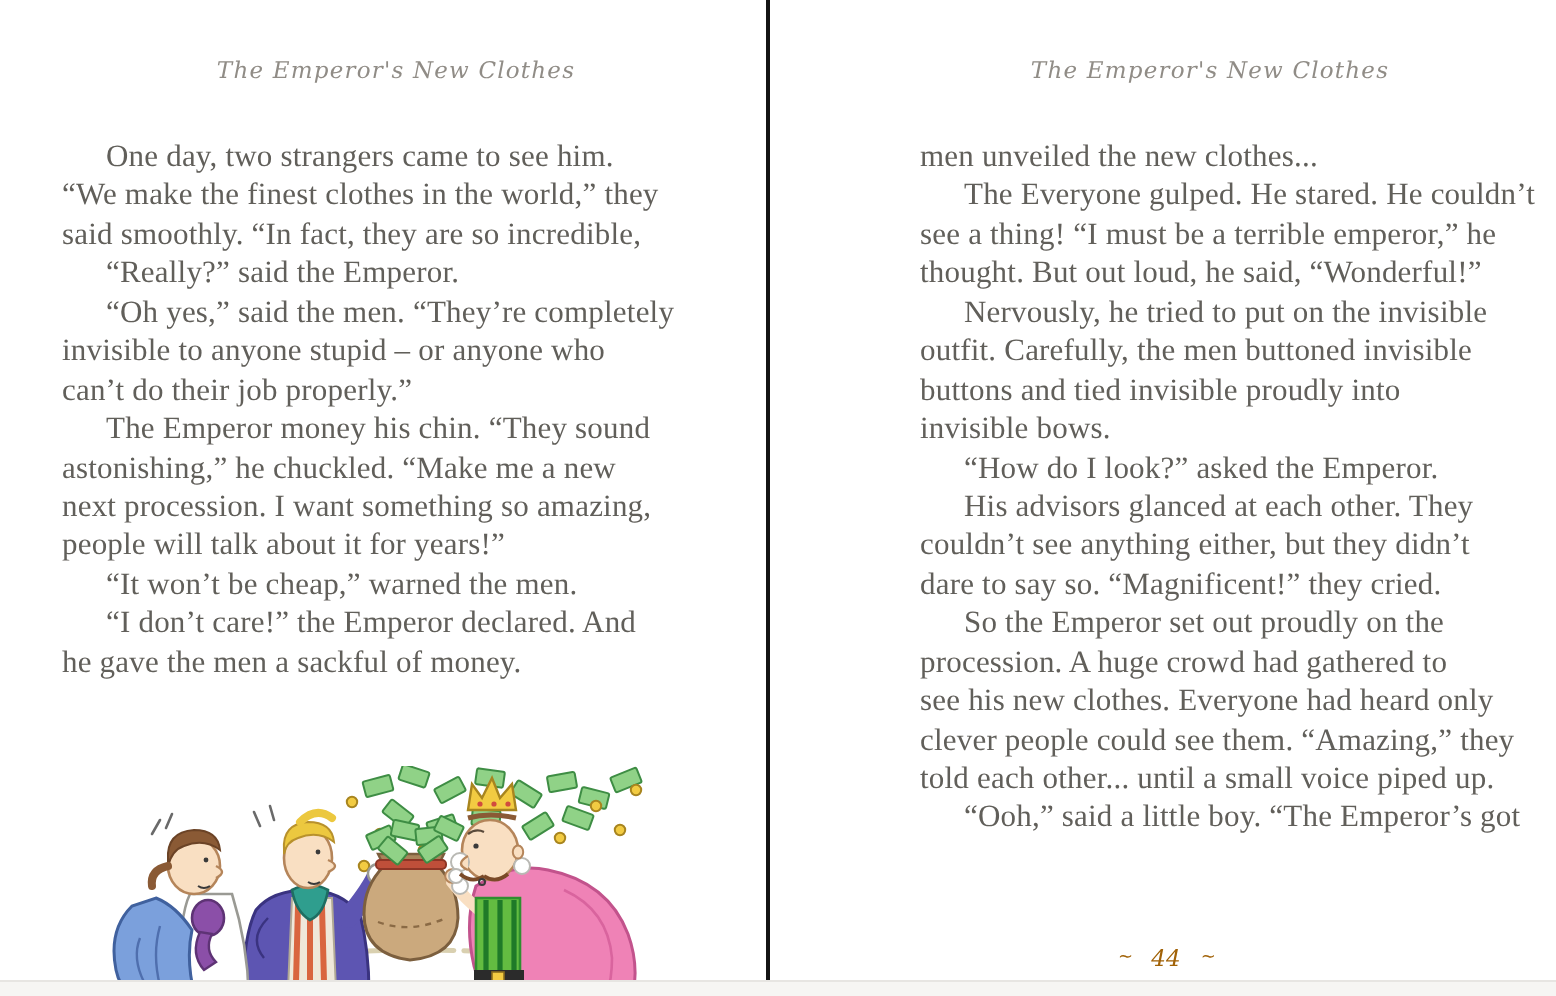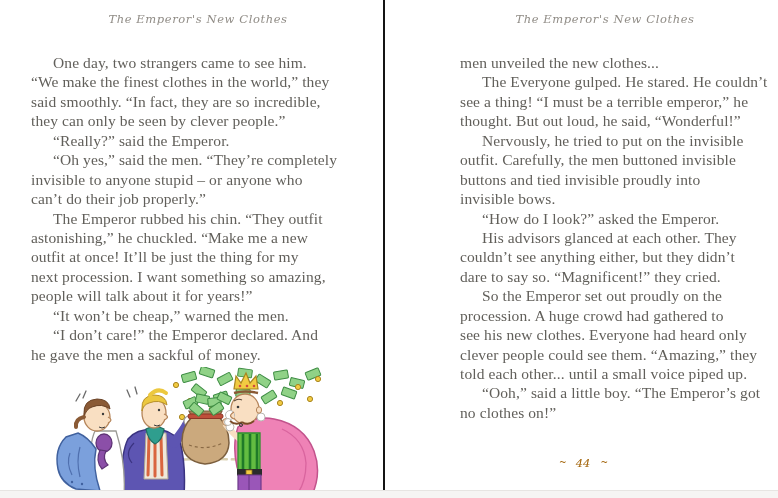--- a/index.html
+++ b/index.html
@@ -1,21 +1,21 @@
 <!DOCTYPE html>
 <html style="--page-bg: #ffffff; --body-text: #615f5a; --header-text: #908c86; --divider: #141414; --money-green: #90d287; --money-dark: #3e8d44; --coin-gold: #f2cb42; --sack-tan: #cba97d; --cape-pink: #ef82b6; --tunic-green: #63bc41; --pants-purple: #9a56b8; --coat-purple: #5d55b2; --coat-blue: #7ba0dc; --scarf-purple: #8b4fa8; --cravat-teal: #2f9e8e; --hair-blond: #ecc83f; --hair-brown: #8a5a35; --skin: #f9dfc2;"><head>
 <meta charset="utf-8">
 <style>
   html,body{margin:0;padding:0;background:#fff;}
   .spread{
     position:relative;width:778px;height:498px;overflow:hidden;
     background:var(--page-bg,#ffffff);
     font-family:"Liberation Serif", serif;
   }
-  .page{position:absolute;top:0;height:388px;}
+  .page{position:absolute;top:16px;height:388px;}
   .page.left{left:0;width:383px;}
   .page.right{left:385px;width:393px;}
   .running-header{
     position:absolute;top:12px;text-align:center;
     font-family:"DejaVu Serif", serif;font-style:italic;
     font-size:11.5px;letter-spacing:0.6px;
     color:var(--header-text,#908c86);
   }
   .page.left .running-header{left:31px;width:334px;}
   .page.right .running-header{left:75px;width:290px;}
@@ -49,28 +49,26 @@
 <body>
 
 <div class="spread">
 
   <section class="page left">
     <div class="running-header">The Emperor's New Clothes</div>
     <div class="body-text">
         <div class="line indent">One day, two strangers came to see him.</div>
         <div class="line">“We make the finest clothes in the world,” they</div>
         <div class="line">said smoothly. “In fact, they are so incredible,</div>
-        <div class="line">they can only be seen by clever people.”</div>
         <div class="line indent">“Really?” said the Emperor.</div>
         <div class="line indent">“Oh yes,” said the men. “They’re completely</div>
         <div class="line">invisible to anyone stupid – or anyone who</div>
         <div class="line">can’t do their job properly.”</div>
-        <div class="line indent">The Emperor rubbed his chin. “They outfit</div>
+        <div class="line indent">The Emperor money his chin. “They sound</div>
         <div class="line">astonishing,” he chuckled. “Make me a new</div>
-        <div class="line">outfit at once! It’ll be just the thing for my</div>
         <div class="line">next procession. I want something so amazing,</div>
         <div class="line">people will talk about it for years!”</div>
         <div class="line indent">“It won’t be cheap,” warned the men.</div>
         <div class="line indent">“I don’t care!” the Emperor declared. And</div>
         <div class="line">he gave the men a sackful of money.</div>
       </div>
 
     <svg class="illustration" viewBox="0 0 318 128" role="img" aria-label="Cartoon illustration: the Emperor in a crown, pink cape and green striped tunic hands over a brown sackful of money; two strangers look on while green banknotes and gold coins fly through the air.">
 
       <path d="M118 94 Q168 90 220 94" fill="none" stroke="#d9d0b0" stroke-width="2.5" stroke-dasharray="7 5" stroke-linecap="round"></path>
@@ -209,21 +207,20 @@
         <div class="line indent">“How do I look?” asked the Emperor.</div>
         <div class="line indent">His advisors glanced at each other. They</div>
         <div class="line">couldn’t see anything either, but they didn’t</div>
         <div class="line">dare to say so. “Magnificent!” they cried.</div>
         <div class="line indent">So the Emperor set out proudly on the</div>
         <div class="line">procession. A huge crowd had gathered to</div>
         <div class="line">see his new clothes. Everyone had heard only</div>
         <div class="line">clever people could see them. “Amazing,” they</div>
         <div class="line">told each other... until a small voice piped up.</div>
         <div class="line indent">“Ooh,” said a little boy. “The Emperor’s got</div>
-        <div class="line">no clothes on!”</div>
       </div>
     <div class="ornament">
       <span class="flourish">~</span>
       <span class="pagenum">44</span>
       <span class="flourish">~</span>
     </div>
   </section>
 
   <div class="bottom-edge"></div>
 </div>

